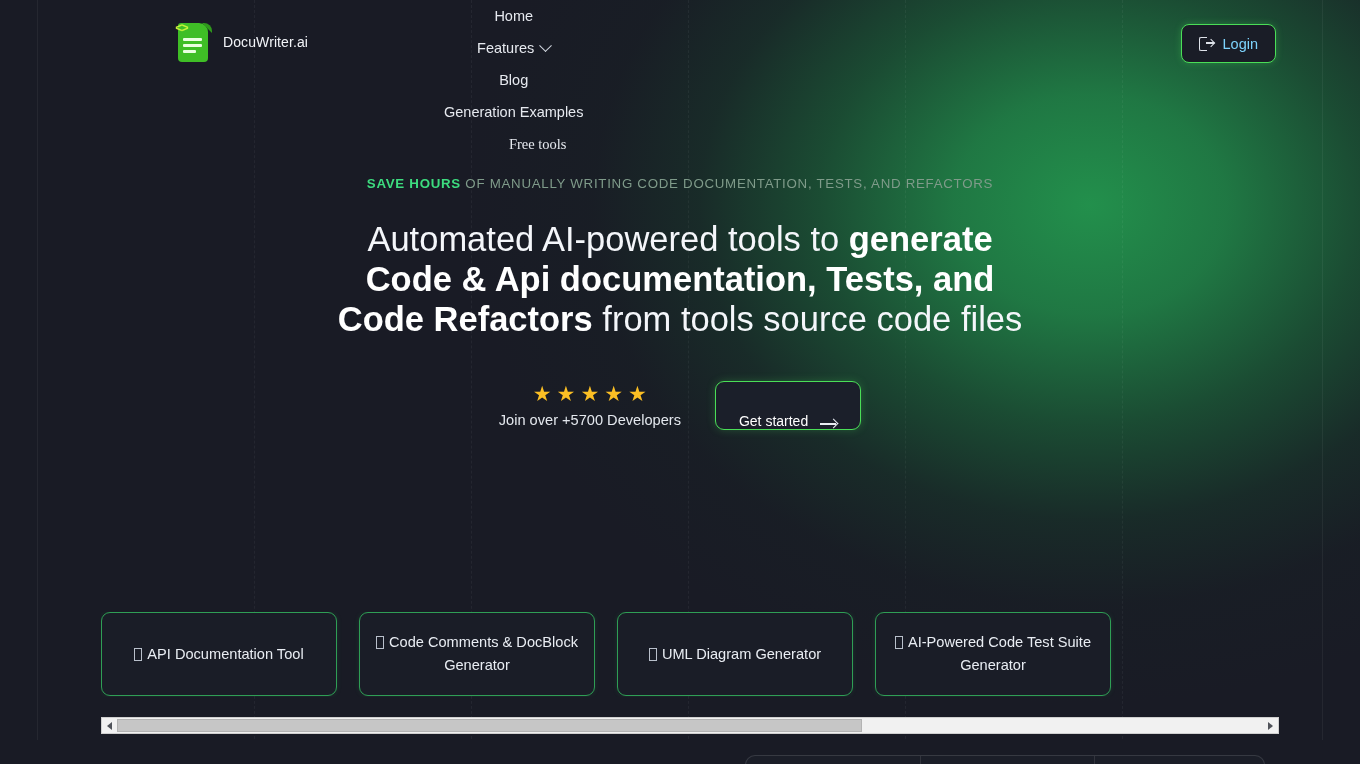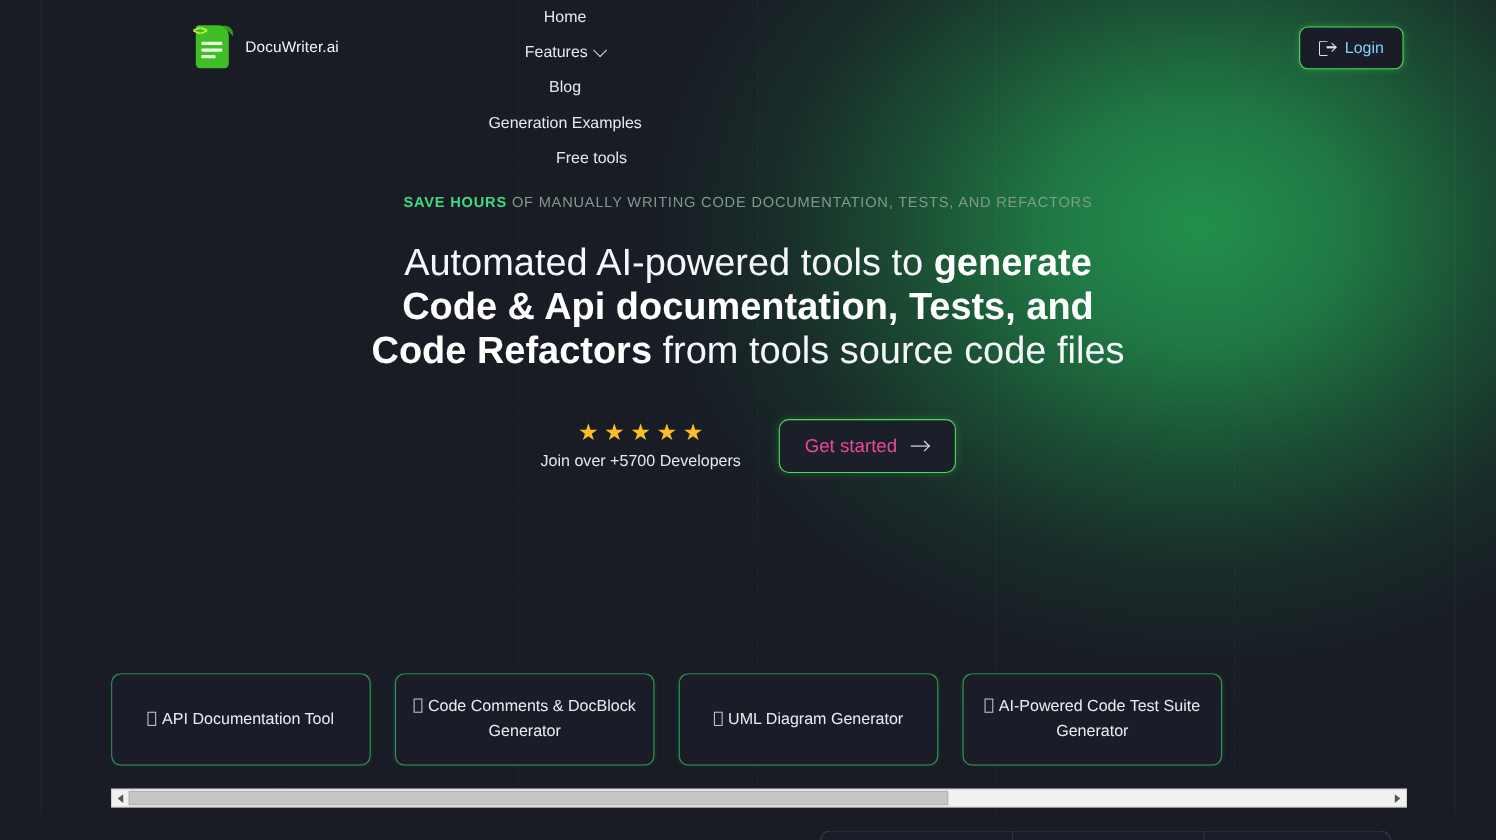--- a/index.html
+++ b/index.html
@@ -161,21 +161,21 @@
     display: flex;
     align-items: center;
     gap: 7px;
     font-size: 14.5px;
     color: #e6e9ef;
     padding: 8px 0;
     margin-right: 48px;
     cursor: pointer;
     white-space: nowrap;
   }
-  .nav-item:last-child { margin-right: 0; }
+  .nav-item:last-child { margin-right: 0; font-family: Liberation Serif, serif; }
   .chev {
     display: inline-block;
     width: 9px; height: 9px;
     border-right: 1.7px solid #cfd4dd;
     border-bottom: 1.7px solid #cfd4dd;
     transform: rotate(45deg) translate(-2px,-2px);
   }
 
   .login-btn {
     position: absolute;
@@ -271,29 +271,29 @@
     padding-left: 5px;
   }
   .rating-text {
     font-size: 14.6px;
     color: #e4e8ee;
     white-space: nowrap;
   }
 
   .get-started {
     display: flex;
-    align-items: center;
+    align-items: flex-end;
     gap: 12px;
     height: 49px;
     padding: 0 23px;
     background: #1b1f2a;
     border: 1.8px solid #4ade57;
     border-radius: 9px;
-    color: #ec4899;
-    font-size: 17px;
+    color: #ffffff;
+    font-size: 14px;
     cursor: pointer;
     box-shadow: 0 0 9px rgba(74,222,87,0.25);
   }
   .arrow-right {
     position: relative;
     display: inline-block;
     width: 17px; height: 10px;
   }
   .arrow-right::before {
     content: "";

